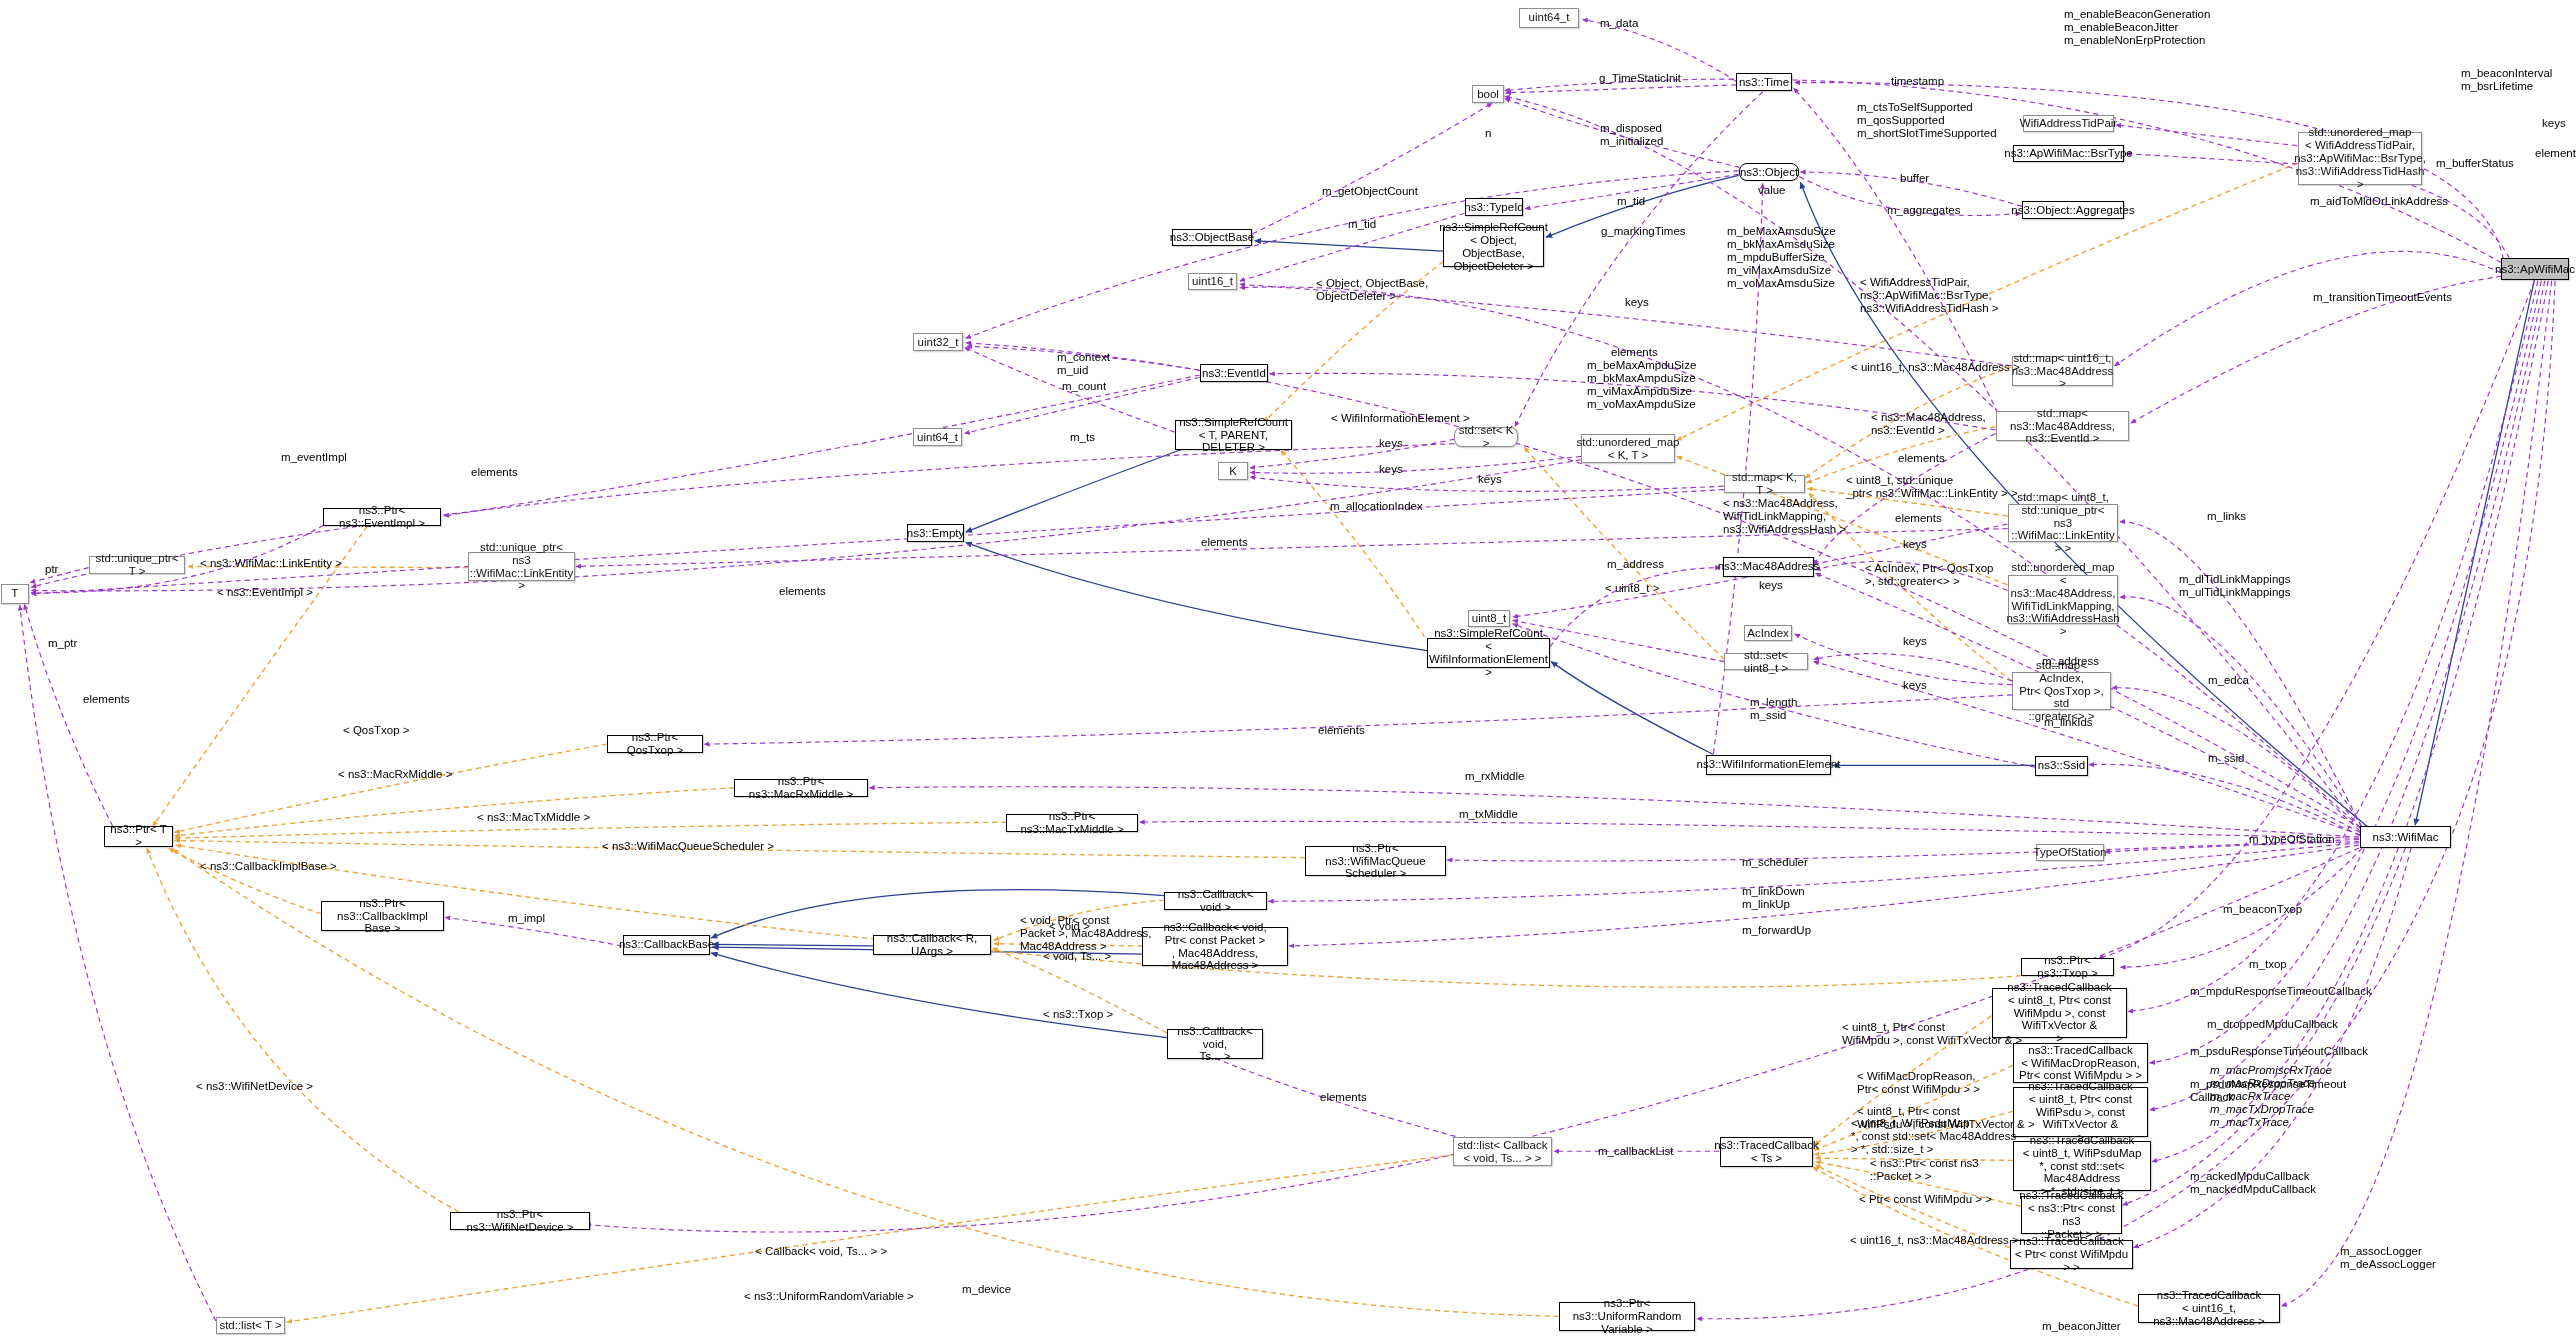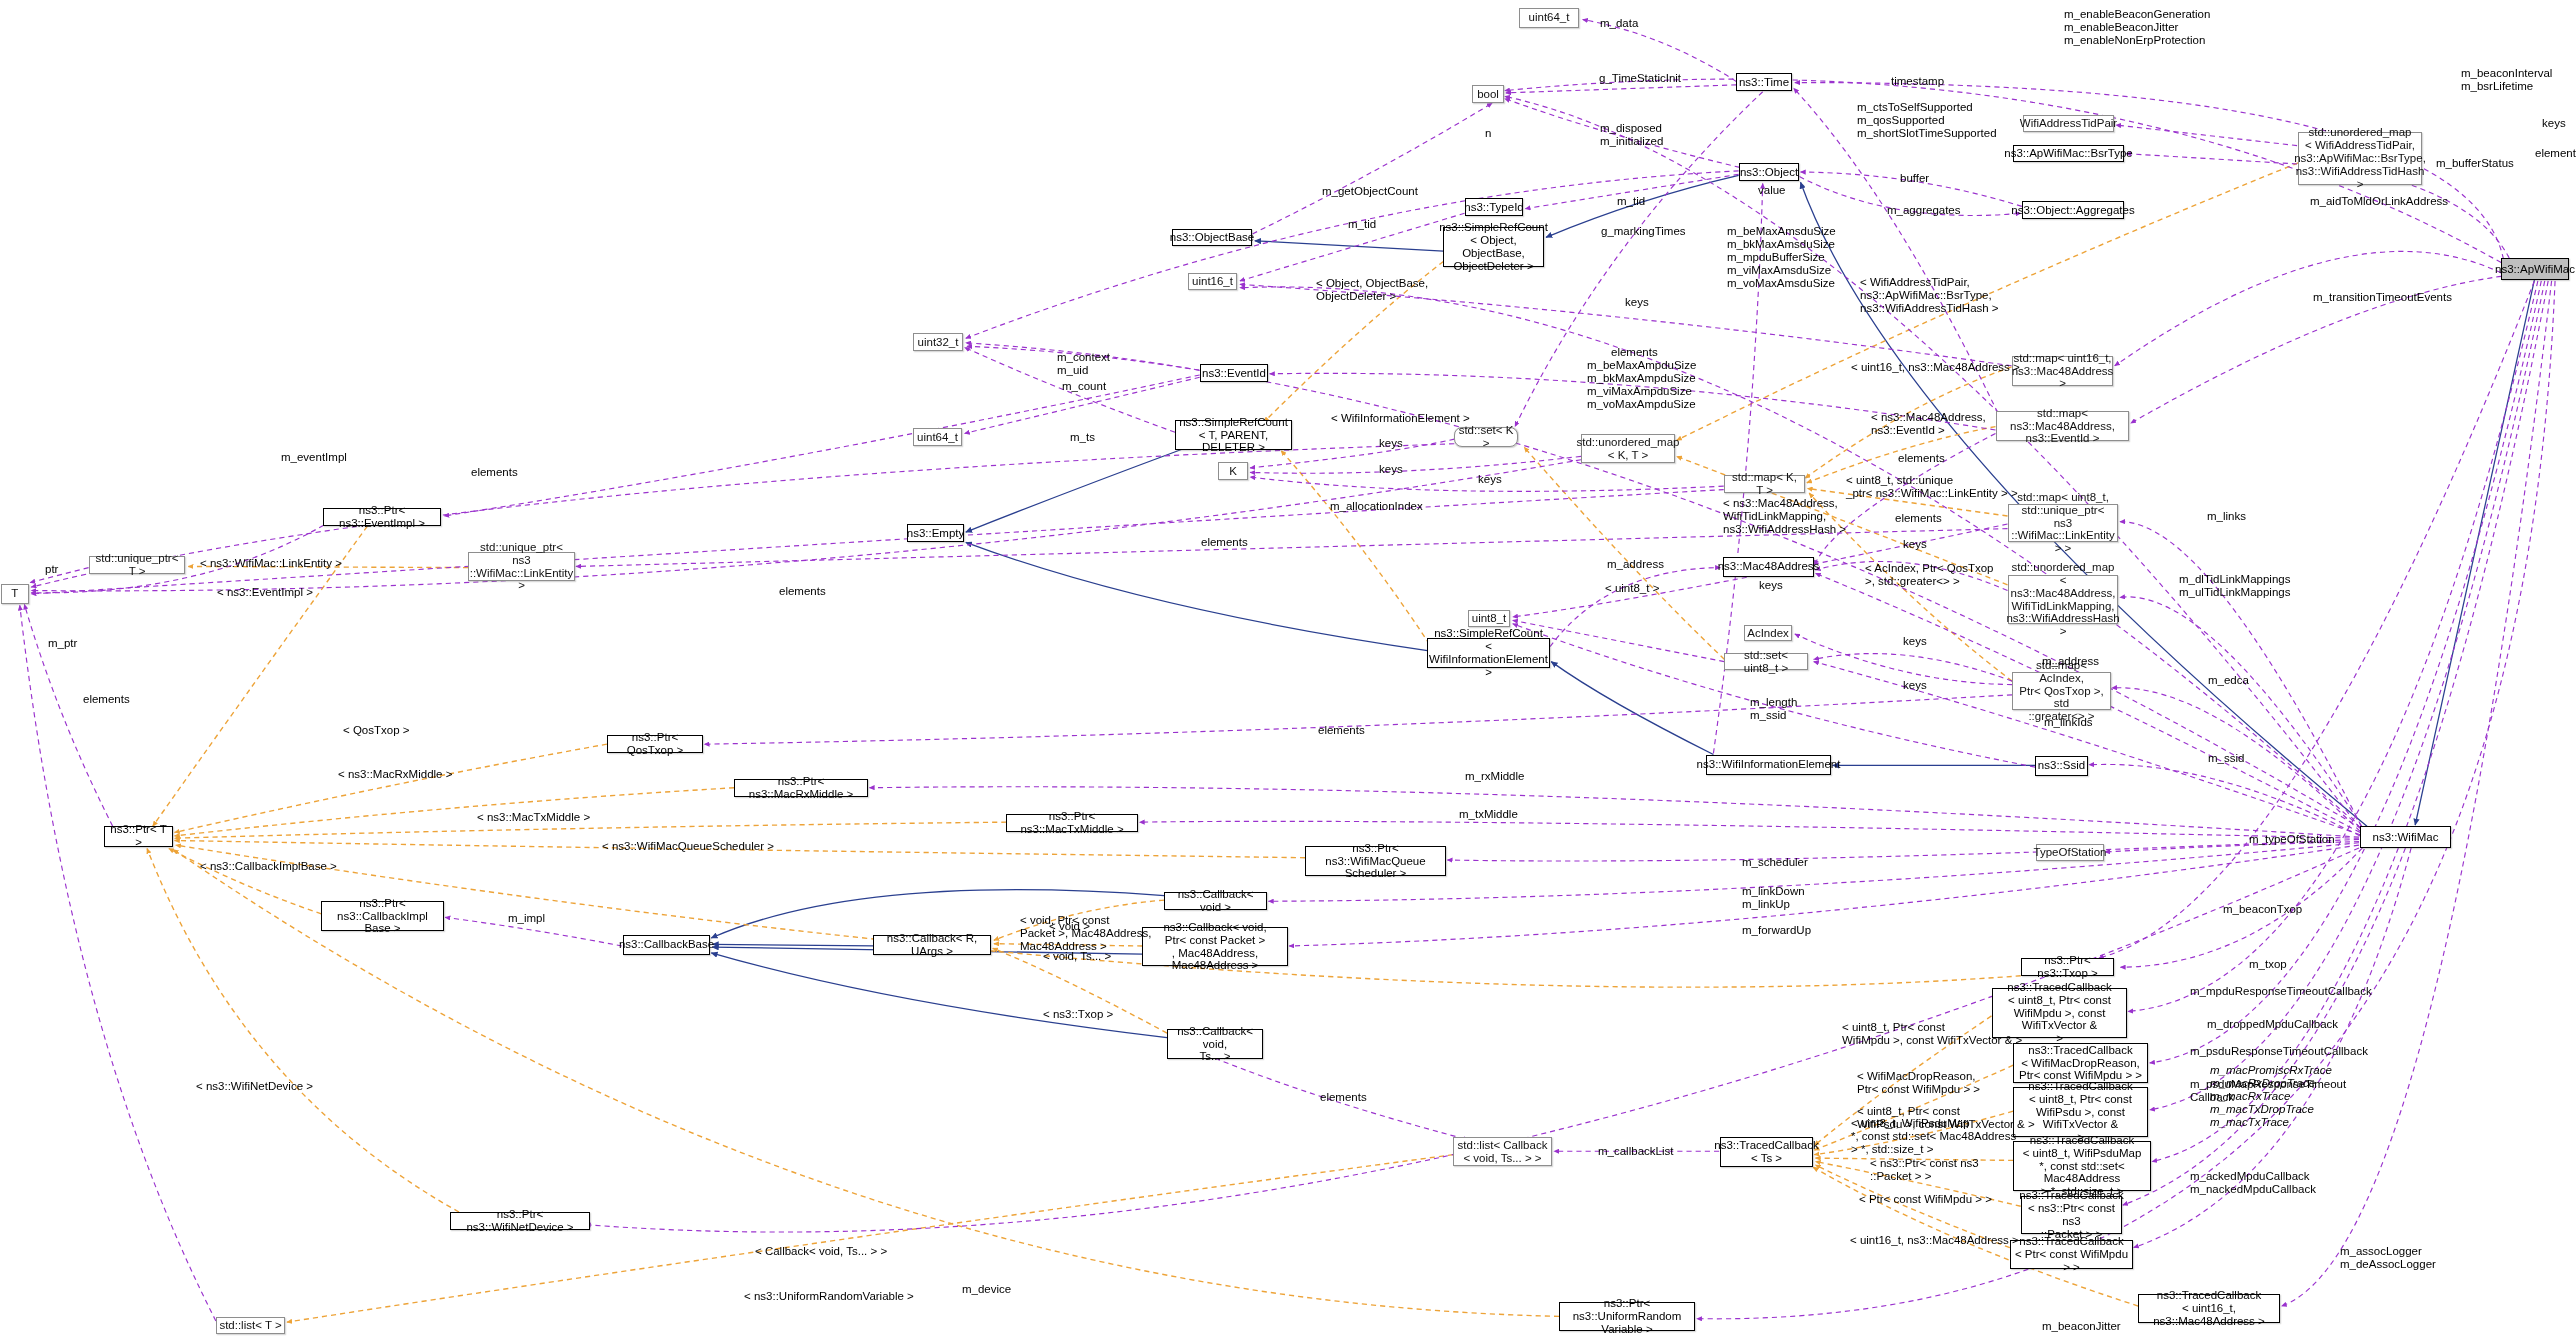--- a/index.html
+++ b/index.html
@@ -156,21 +156,21 @@
       <div class="class-node ext" style="left: 1519px; top: 8px; width: 60px; height: 19.5px;">uint64_t</div>
       <div class="class-node ext" style="left: 1472px; top: 85px; width: 32px; height: 18.4px;">bool</div>
       <div class="class-node ns3" style="left: 1736px; top: 73px; width: 56px; height: 18.4px;">ns3::Time</div>
       <div class="class-node ext" style="left: 2023px; top: 115px; width: 91px; height: 17px;">WifiAddressTidPair</div>
       <div class="class-node ns3" style="left: 2013px; top: 145px; width: 111px; height: 17px;">ns3::ApWifiMac::BsrType</div>
       <div class="class-node ext" style="left: 2298px; top: 132px; width: 124px; height: 53px;">std::unordered_map
 &lt; WifiAddressTidPair,
 ns3::ApWifiMac::BsrType,
 ns3::WifiAddressTidHash &gt;</div>
       <div class="class-node sel" style="left: 2501px; top: 258px; width: 68px; height: 22px;">ns3::ApWifiMac</div>
-      <div class="class-node ns3" style="left: 1739px; top: 163px; width: 60px; height: 18.4px;">ns3::Object</div>
+      <div class="class-node ns3" style="left: 1739px; top: 163px; width: 60px; height: 18.4px; border-radius: 8px;">ns3::Object</div>
       <div class="class-node ns3" style="left: 2022px; top: 201px; width: 102px; height: 18.4px;">ns3::Object::Aggregates</div>
       <div class="class-node ns3" style="left: 1465px; top: 198px; width: 58px; height: 18.4px;">ns3::TypeId</div>
       <div class="class-node ns3" style="left: 1172px; top: 229px; width: 80px; height: 17px;">ns3::ObjectBase</div>
       <div class="class-node ns3" style="left: 1443px; top: 227px; width: 101px; height: 40px;">ns3::SimpleRefCount
 &lt; Object, ObjectBase,
 ObjectDeleter &gt;</div>
       <div class="class-node ext" style="left: 1188px; top: 273px; width: 49px; height: 17px;">uint16_t</div>
       <div class="class-node ext" style="left: 2012px; top: 356px; width: 101px; height: 30px;">std::map&lt; uint16_t,
 ns3::Mac48Address &gt;</div>
       <div class="class-node ext" style="left: 1996px; top: 411px; width: 133px; height: 30px;">std::map&lt; ns3::Mac48Address,

